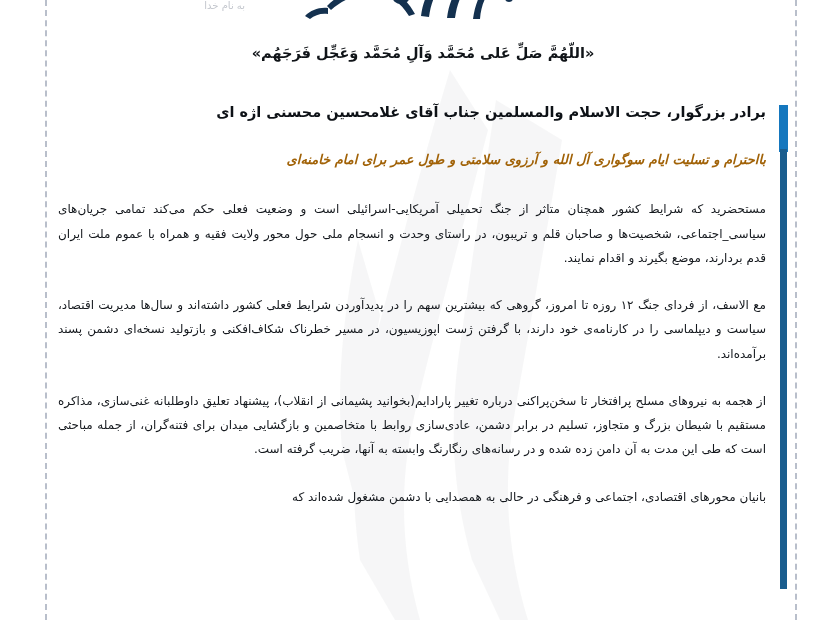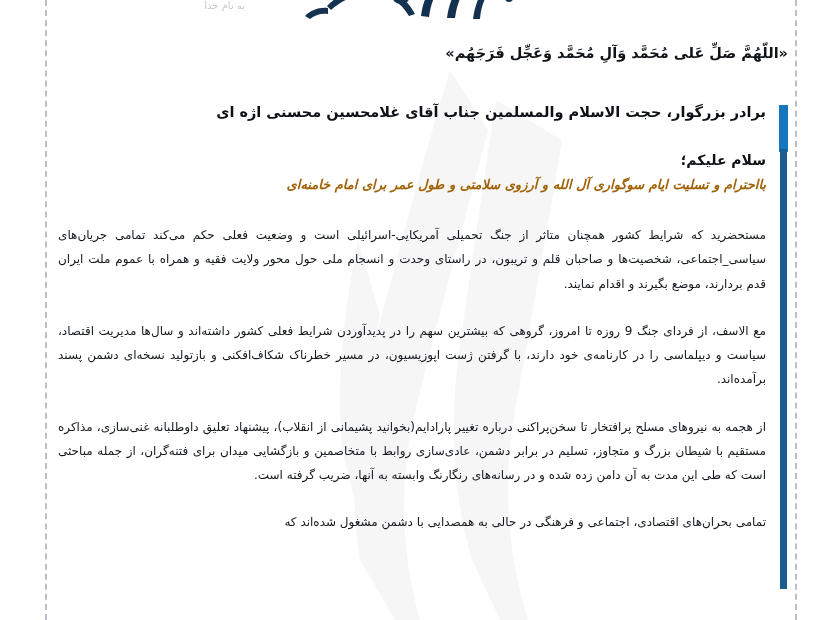--- a/index.html
+++ b/index.html
@@ -82,21 +82,21 @@
     position: absolute;
     left: 58px;
     right: 32px;
     top: 30px;
     bottom: 0;
     direction: rtl;
     text-align: right;
   }
 
   .salawat {
-    text-align: right;
+    text-align: center;
     font-size: 14.5px;
     font-weight: 700;
     color: #101418;
     margin: 12px 0 0 0;
     padding-right: 0;
     line-height: 1.6;
     letter-spacing: 0;
   }
 
   
@@ -203,23 +203,22 @@
     <div class="salawat">«اللّهُمَّ صَلِّ عَلی مُحَمَّد وَآلِ مُحَمَّد وَعَجِّل فَرَجَهُم»</div>
 
     <div class="heading-block">
       <div class="accent"></div>
       <div class="heading-line">برادر بزرگوار، حجت الاسلام والمسلمین جناب آقای غلامحسین محسنی اژه ای</div>
     </div>
 
     <div class="body-block">
       <div class="accent"></div>
 
-      <div class="salutation">سلام علیکم؛</div>
       <div class="salutation-sub">بااحترام و تسلیت ایام سوگواری آل الله و آرزوی سلامتی و طول عمر برای امام خامنه‌ای</div>
 
       <p class="para">مستحضرید که شرایط کشور همچنان متاثر از جنگ تحمیلی آمریکایی-اسرائیلی است و وضعیت فعلی حکم می‌کند تمامی جریان‌های سیاسی_اجتماعی، شخصیت‌ها و صاحبان قلم و تریبون، در راستای وحدت و انسجام ملی حول محور ولایت فقیه و همراه با عموم ملت ایران قدم بردارند، موضع بگیرند و اقدام نمایند.</p>
-      <p class="para">مع الاسف، از فردای جنگ 9 روزه تا امروز، گروهی که بیشترین سهم را در پدیدآوردن شرایط فعلی کشور داشته‌اند و سال‌ها مدیریت اقتصاد، سیاست و دیپلماسی را در کارنامه‌ی خود دارند، با گرفتن ژست اپوزیسیون، در مسیر خطرناک شکاف‌افکنی و بازتولید نسخه‌ای دشمن پسند برآمده‌اند.</p>
+      <p class="para">مع الاسف، از فردای جنگ ۱۲ روزه تا امروز، گروهی که بیشترین سهم را در پدیدآوردن شرایط فعلی کشور داشته‌اند و سال‌ها مدیریت اقتصاد، سیاست و دیپلماسی را در کارنامه‌ی خود دارند، با گرفتن ژست اپوزیسیون، در مسیر خطرناک شکاف‌افکنی و بازتولید نسخه‌ای دشمن پسند برآمده‌اند.</p>
       <p class="para">از هجمه به نیروهای مسلح پرافتخار تا سخن‌پراکنی درباره تغییر پارادایم(بخوانید پشیمانی از انقلاب)، پیشنهاد تعلیق داوطلبانه غنی‌سازی، مذاکره مستقیم با شیطان بزرگ و متجاوز، تسلیم در برابر دشمن، عادی‌سازی روابط با متخاصمین و بازگشایی میدان برای فتنه‌گران، از جمله مباحثی است که طی این مدت به آن دامن زده شده و در رسانه‌های رنگارنگ وابسته به آنها، ضریب گرفته است.</p>
-      <p class="para">تمامی بحران‌های اقتصادی، اجتماعی و فرهنگی در حالی به همصدایی با دشمن مشغول شده‌اند که</p>
+      <p class="para">بانیان محور‌های اقتصادی، اجتماعی و فرهنگی در حالی به همصدایی با دشمن مشغول شده‌اند که</p>
     </div>
 
   </div>
 </div>
 
 </body></html>

